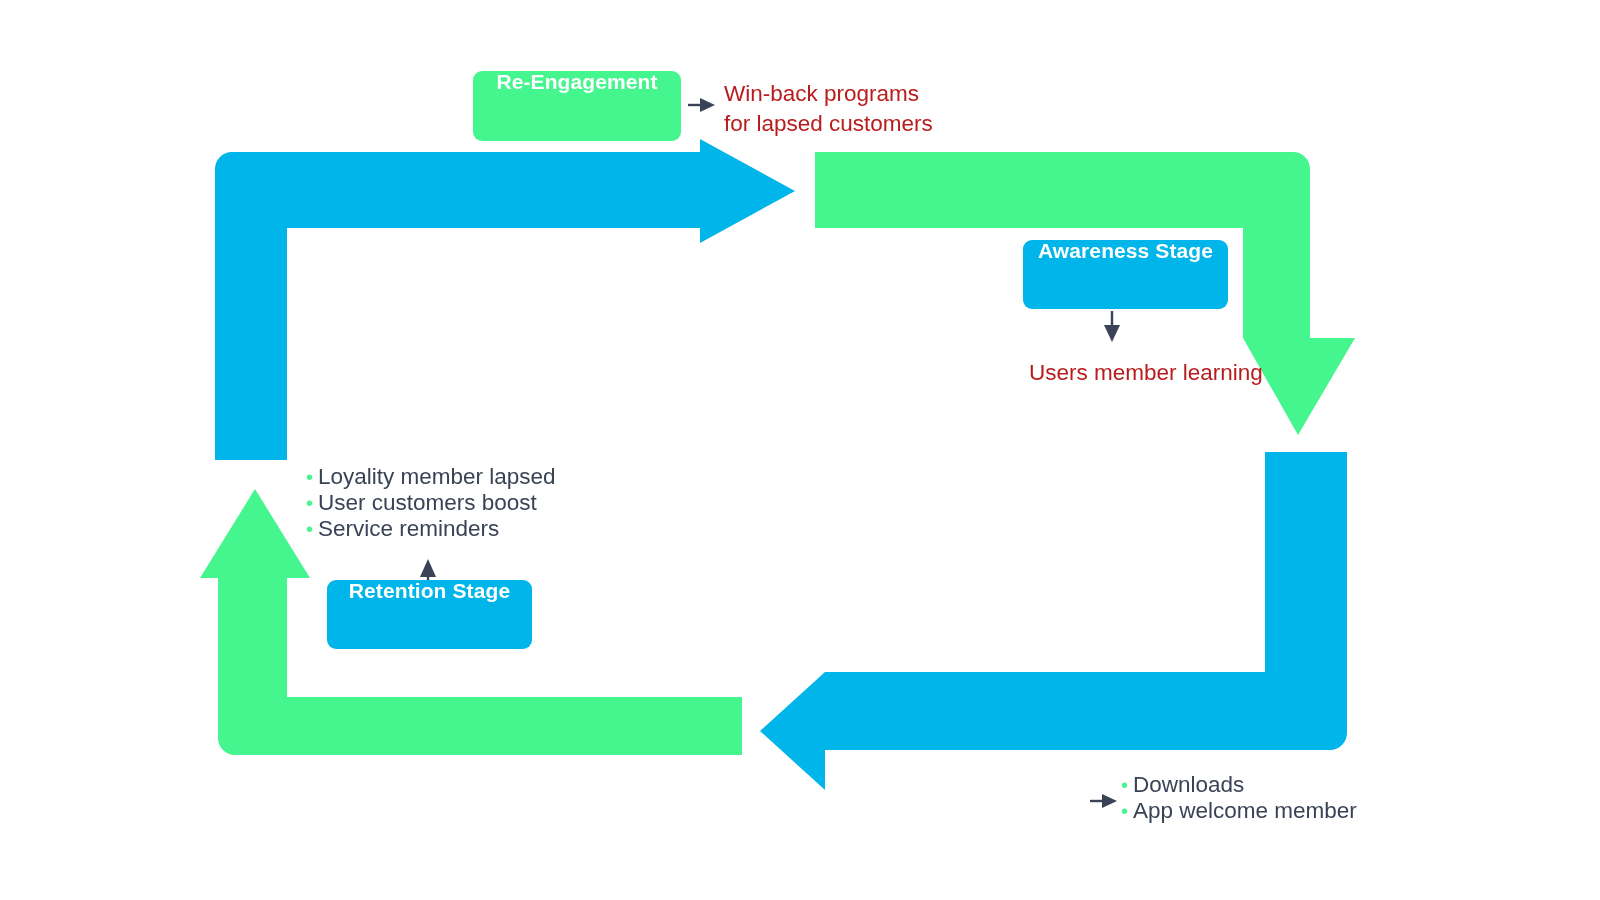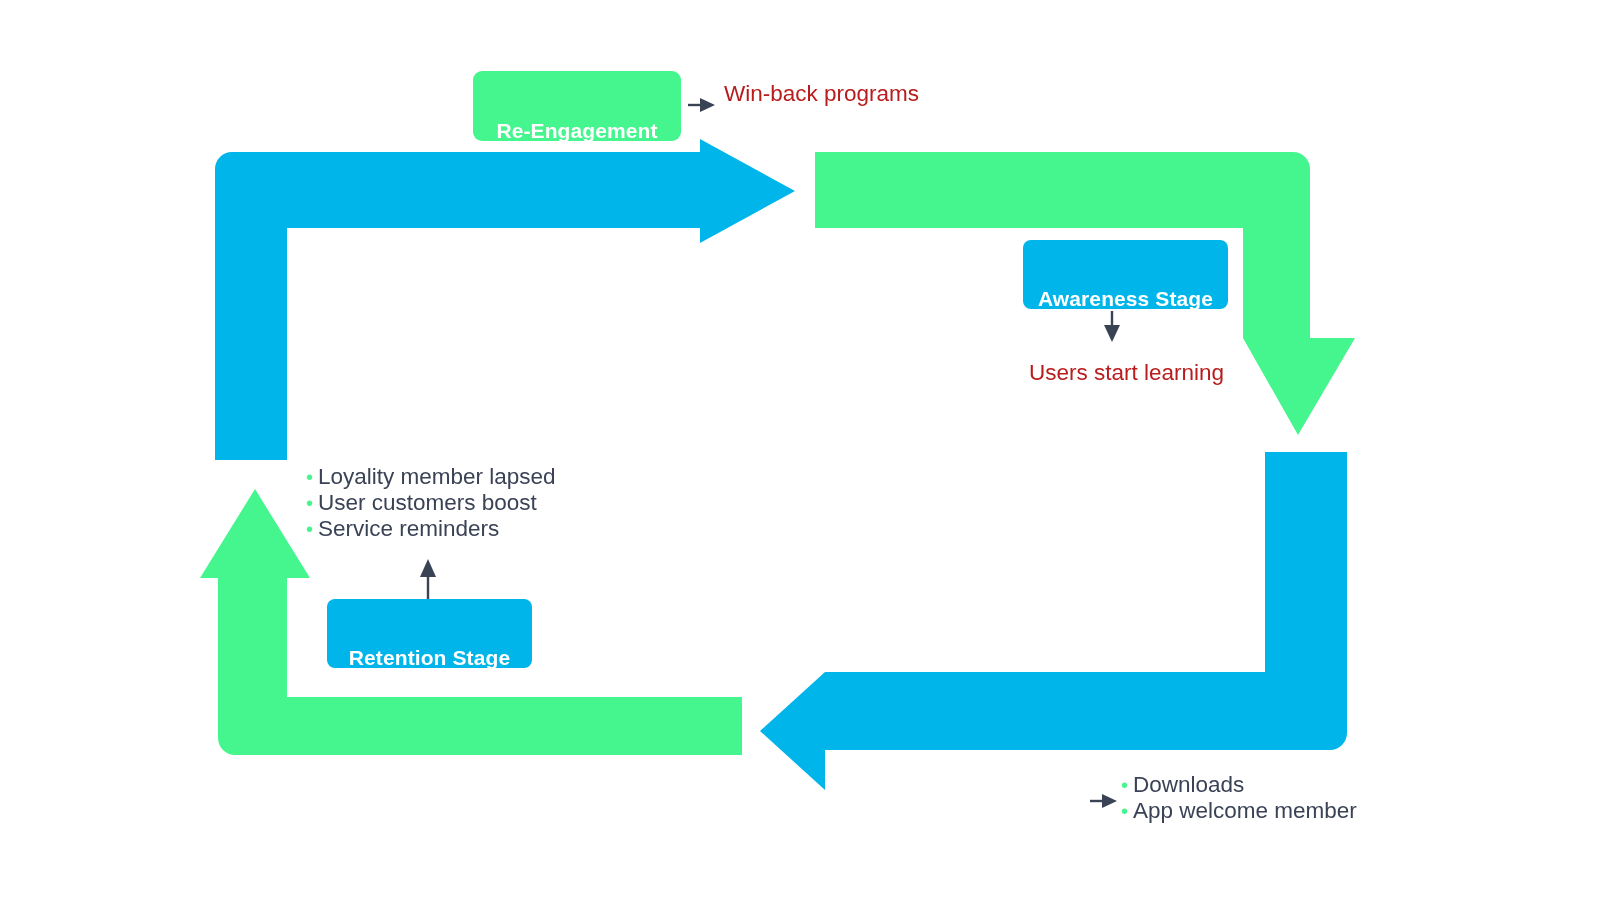--- a/index.html
+++ b/index.html
@@ -25,40 +25,40 @@
     left: 0;
     top: 0;
     width: 1600px;
     height: 900px;
   }
 
   
   .stage-box {
     position: absolute;
     display: flex;
-    align-items: flex-end;
+    align-items: flex-start;
     justify-content: center;
     border-radius: 9px;
     box-sizing: border-box;
     padding: 0 16px;
   }
   .stage-box .stage-label {
     color: #ffffff;
     font-size: 21px;
     font-weight: bold;
     letter-spacing: 0.1px;
     white-space: nowrap;
     line-height: 1;
   }
-  .stage-box.blue  { background: #00B5E9; border-radius: 8px; }
+  .stage-box.blue  { background: #00B5E9; }
   .stage-box.green { background: #45F58D; }
 
   #box-reengagement { left: 473px; top: 71px;  width: 208px; height: 70px; }
   #box-awareness    { left: 1023px; top: 240px; width: 205px; height: 69px; }
-  #box-retention    { left: 327px; top: 599px; width: 205px; height: 69px; }
+  #box-retention    { left: 327px; top: 580px; width: 205px; height: 69px; }
   #box-acquisition  { left: 879px; top: 767px; width: 205px; height: 69px; }
 
   
   .note {
     position: absolute;
     color: #b91c1c;
     font-size: 22.5px;
     line-height: 30px;
     white-space: nowrap;
   }
@@ -169,24 +169,25 @@
     <span class="stage-label">Awareness Stage</span>
   </div>
 
   <div class="stage-box blue" id="box-retention">
     <span class="stage-label">Retention Stage</span>
   </div>
 
 
   <div class="note" id="note-winback">
     <div>Win-back programs</div>
+    <div>for lapsed customers</div>
   </div>
 
   <div class="note" id="note-awareness">
-    <div>Users start learning</div>
+    <div>Users member learning</div>
   </div>
 
   <ul class="bullet-list" id="list-retention">
     <li>
       <span class="dot">•</span>
       <span>Loyality member lapsed</span>
     </li>
     <li>
       <span class="dot">•</span>
       <span>User customers boost</span>

